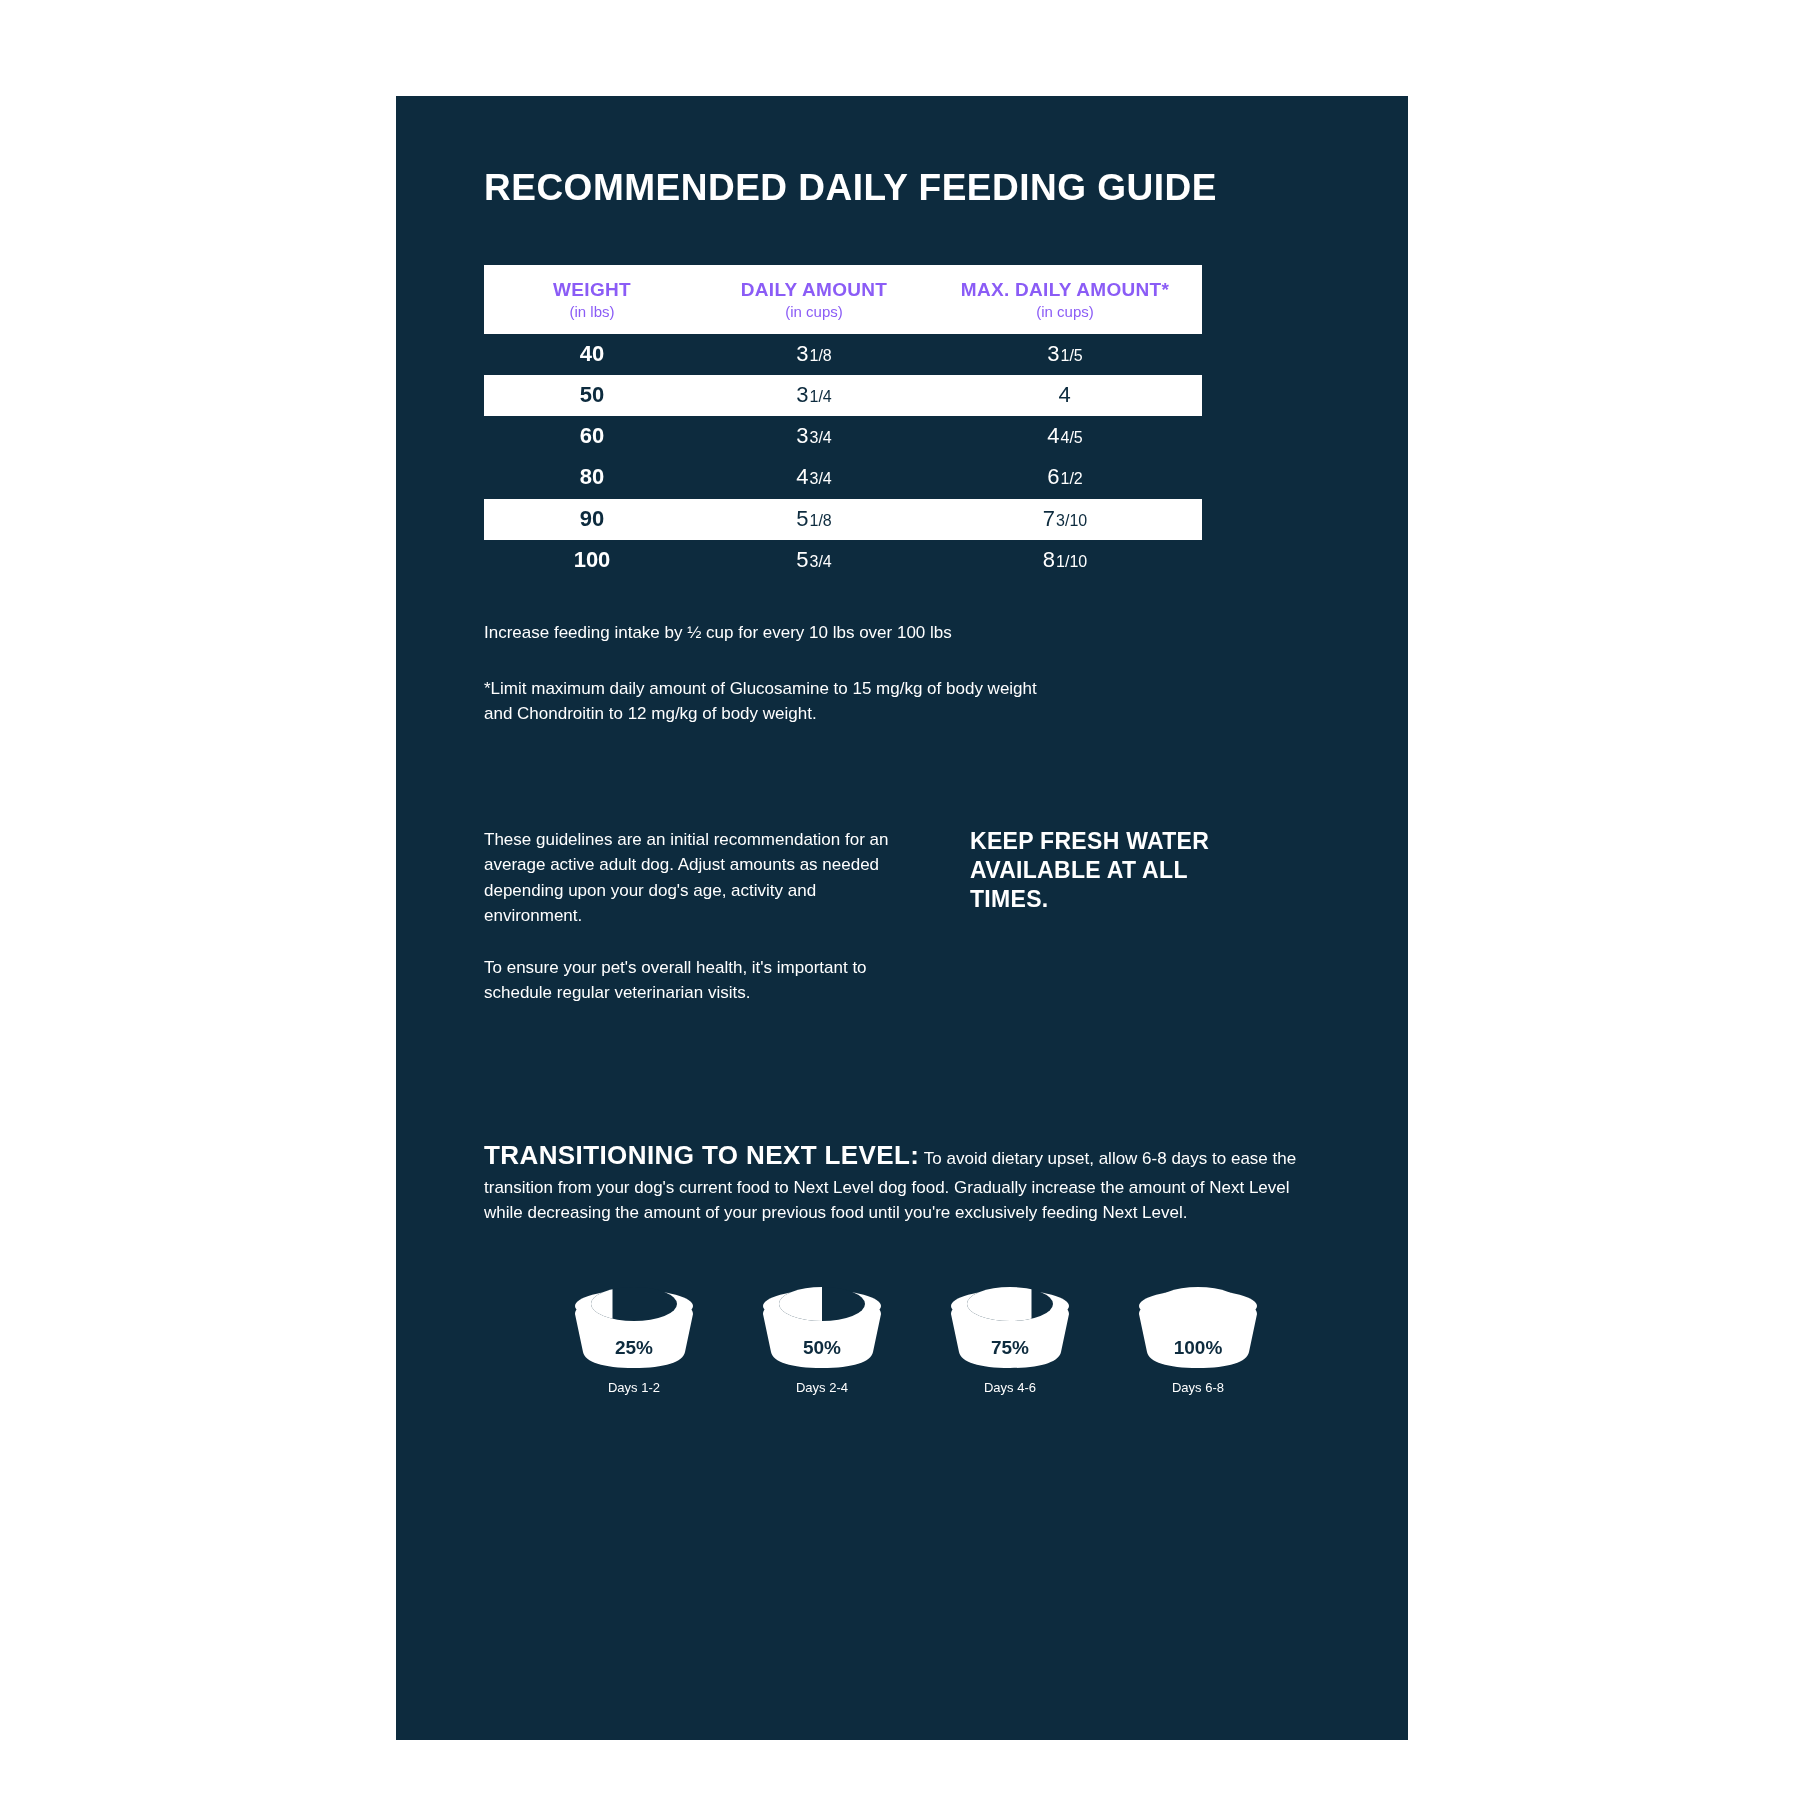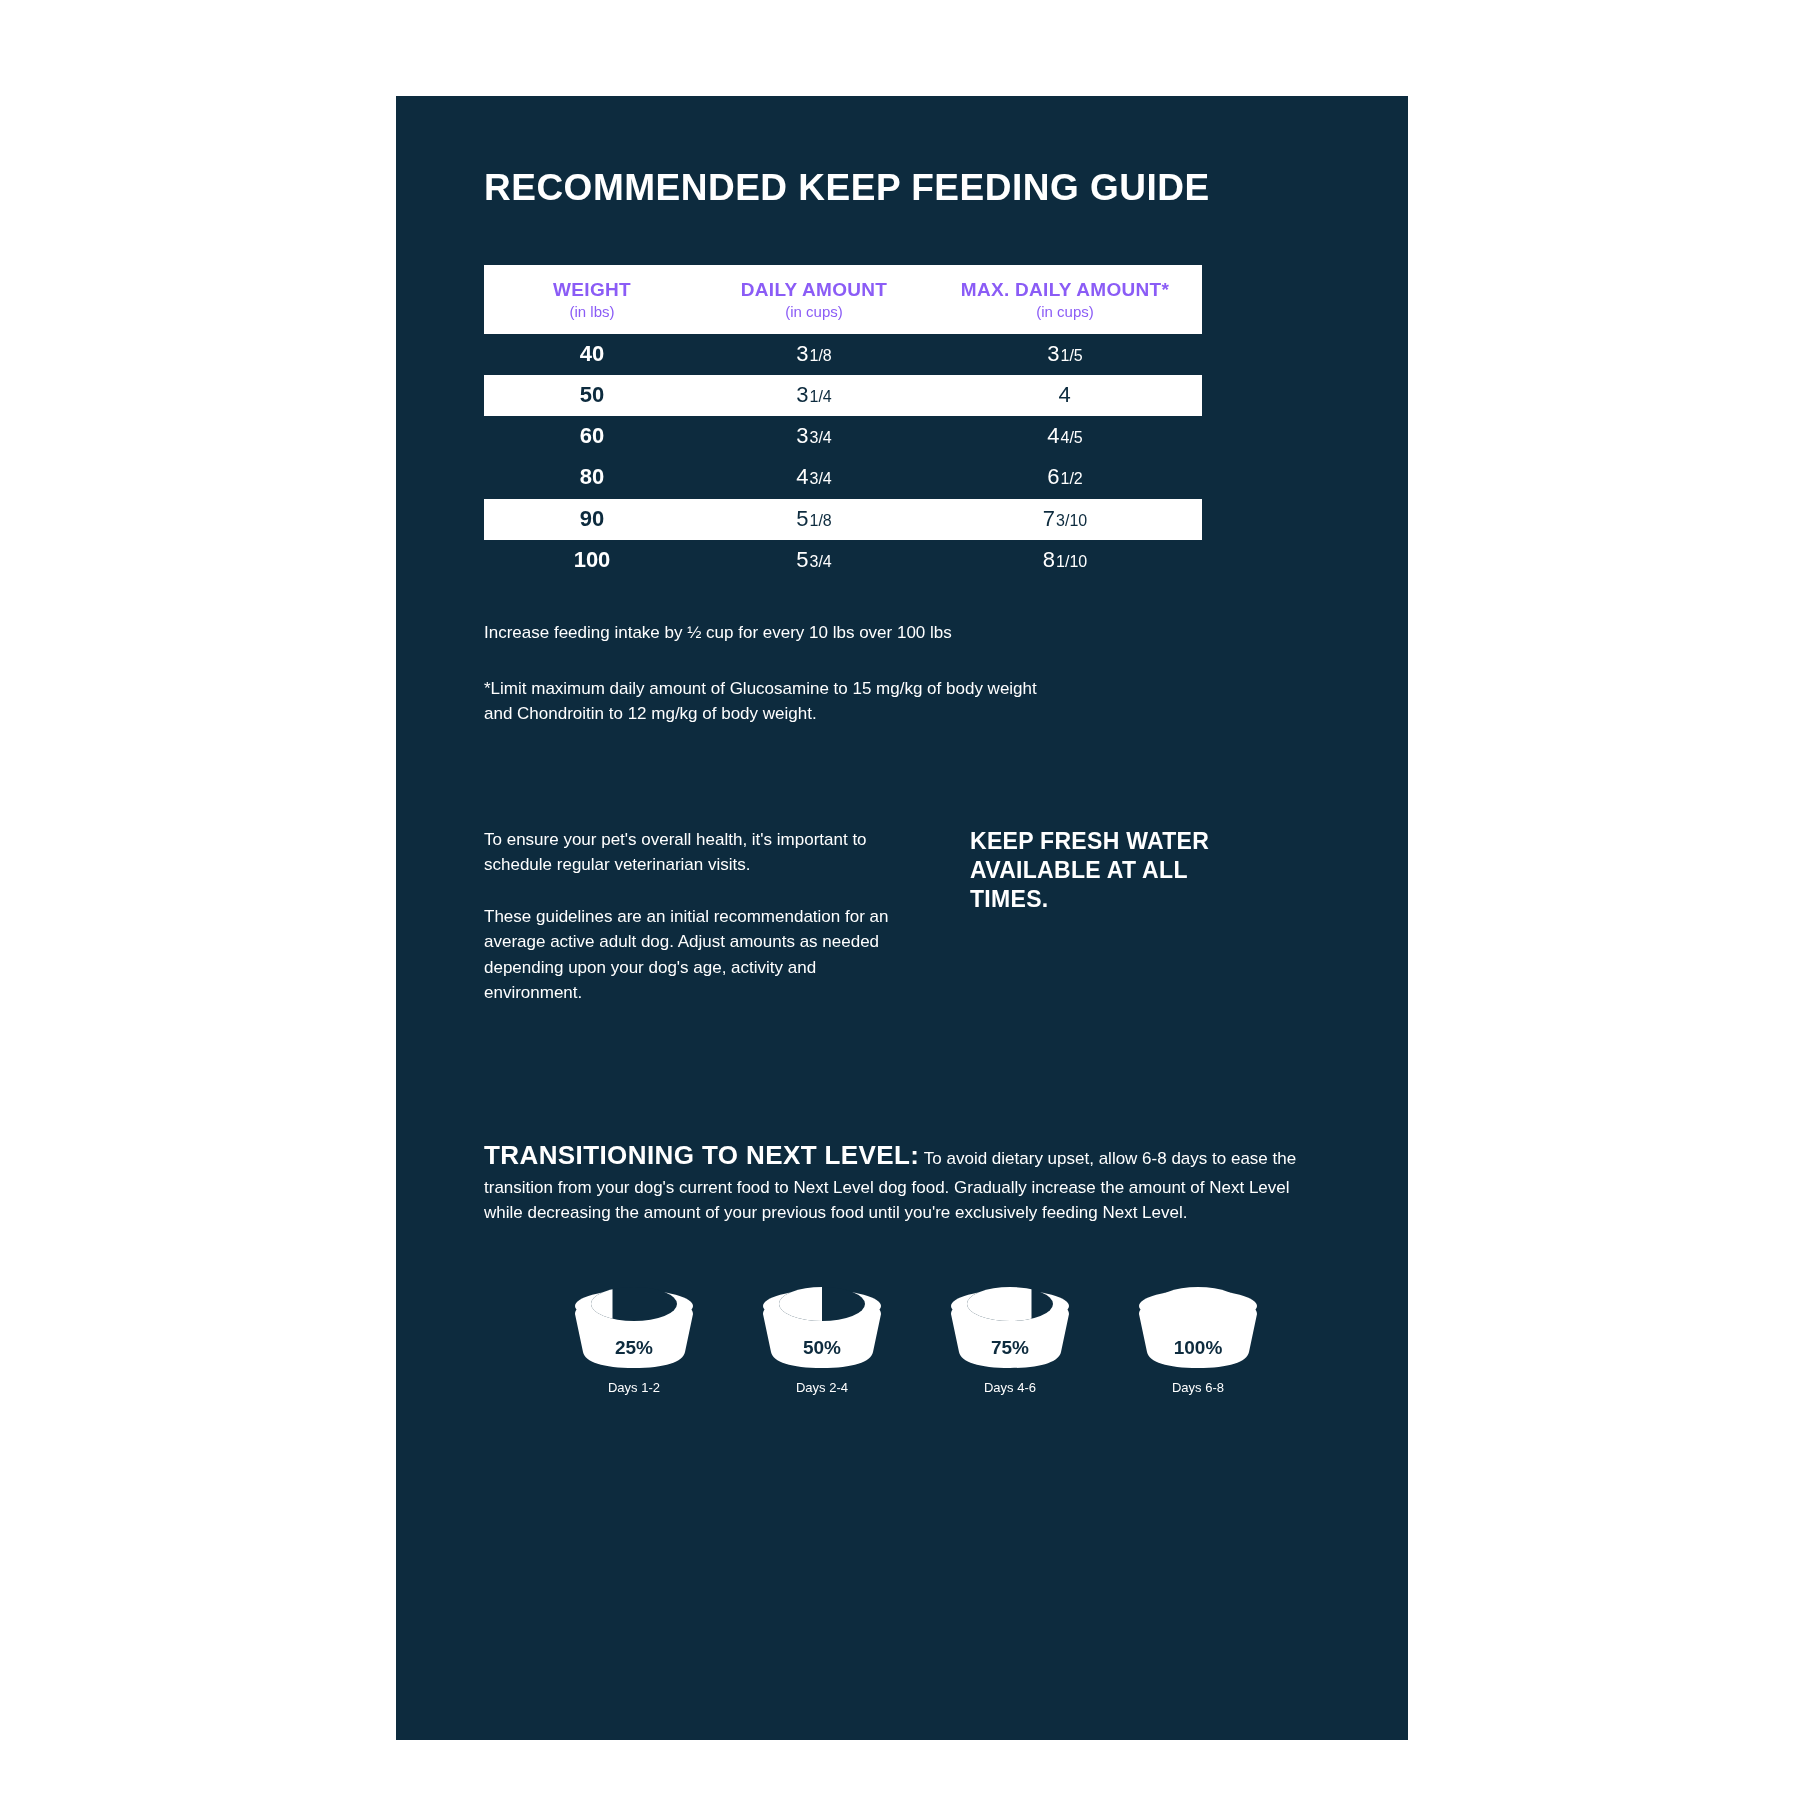--- a/index.html
+++ b/index.html
@@ -158,21 +158,21 @@
     font-size: 13px;
   }
 </style>
 </head>
 <body>
 
 <div id="page">
   <div class="panel">
     <div class="inner">
 
-      <h1 class="title">RECOMMENDED KEEP FEEDING GUIDE</h1>
+      <h1 class="title">RECOMMENDED DAILY FEEDING GUIDE</h1>
 
       <table class="table">
         <colgroup>
             <col class="c1">
             <col class="c2">
             <col class="c3">
           </colgroup>
         <thead>
           <tr>
             <th>
@@ -225,22 +225,22 @@
 
       <div class="note">Increase feeding intake by ½ cup for every 10 lbs over 100 lbs</div>
 
       <div class="note2">
         <div>*Limit maximum daily amount of Glucosamine to 15 mg/kg of body weight</div>
         <div>and Chondroitin to 12 mg/kg of body weight.</div>
       </div>
 
       <div class="two-col">
         <div class="col-left">
+          <p>These guidelines are an initial recommendation for an average active adult dog. Adjust amounts as needed depending upon your dog's age, activity and environment.</p>
           <p>To ensure your pet's overall health, it's important to schedule regular veterinarian visits.</p>
-          <p>These guidelines are an initial recommendation for an average active adult dog. Adjust amounts as needed depending upon your dog's age, activity and environment.</p>
         </div>
         <div class="col-right">KEEP FRESH WATER AVAILABLE AT ALL TIMES.</div>
       </div>
 
       <div class="transition">
         <span class="lead">TRANSITIONING TO NEXT LEVEL:</span><span> To avoid dietary upset, allow 6-8 days to ease the transition from your dog's current food to Next Level dog food. Gradually increase the amount of Next Level while decreasing the amount of your previous food until you're exclusively feeding Next Level.</span>
       </div>
 
       <div class="bowls">
 

